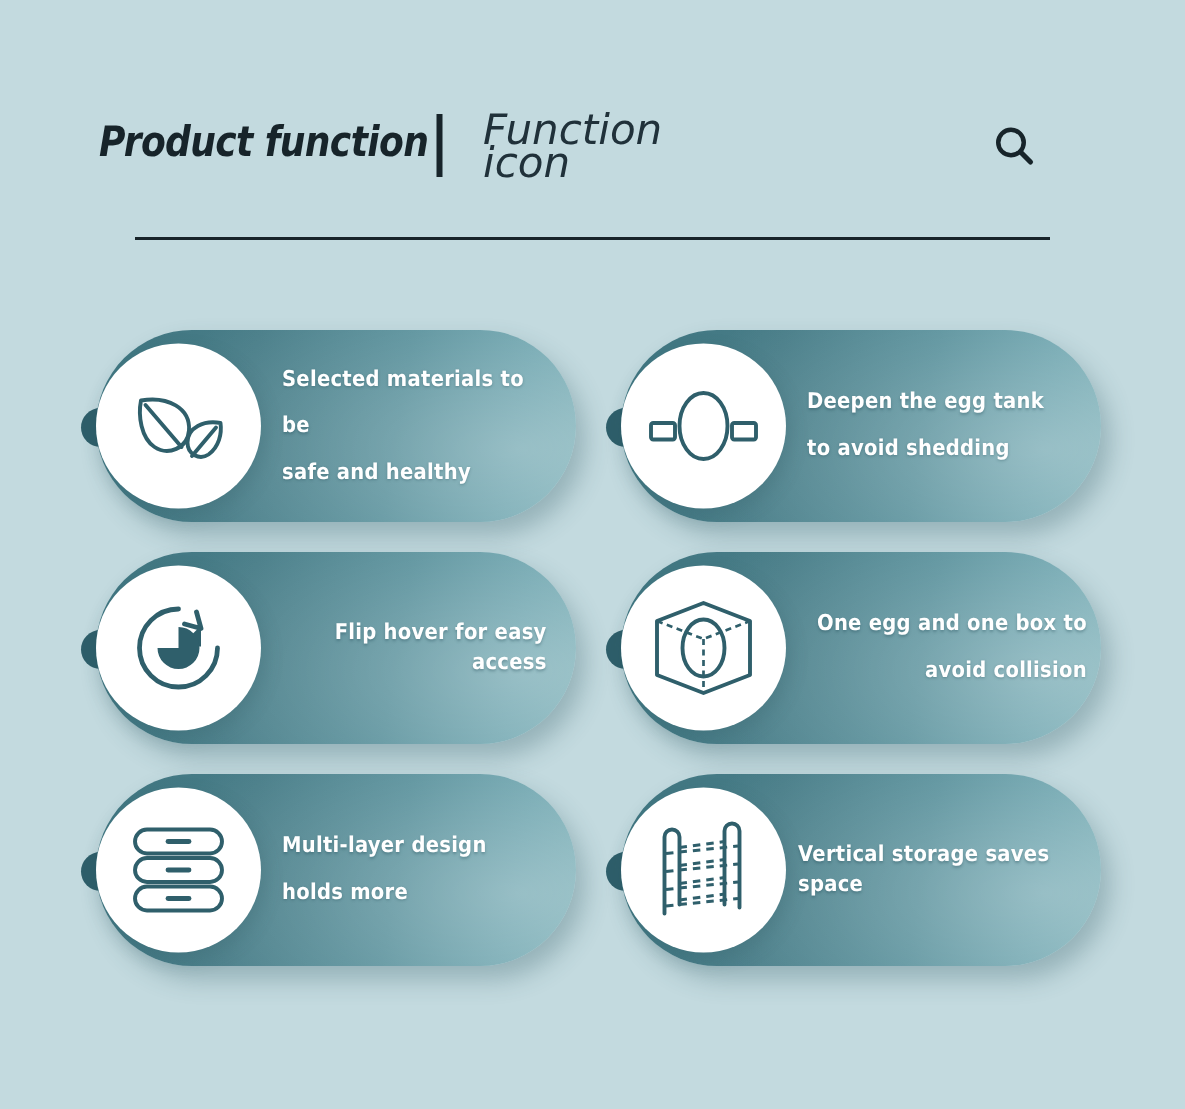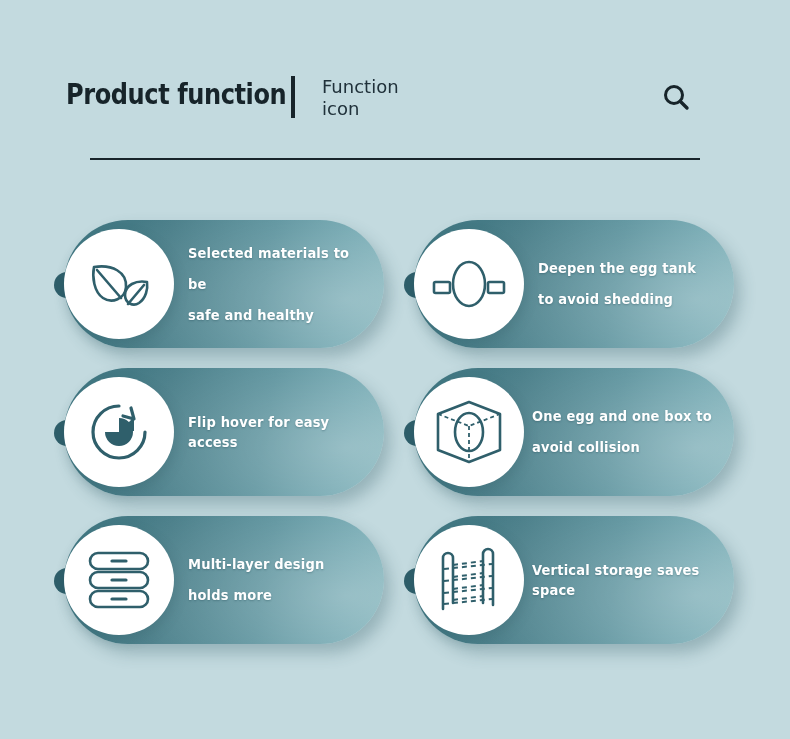--- a/index.html
+++ b/index.html
@@ -15,20 +15,21 @@
     position: relative;
   }
 
   
   .header {
     position: absolute;
     left: 0;
     top: 0;
     width: 716px;
     height: 170px;
+    font-style: italic;
   }
   .header-title {
     position: absolute;
     left: 66px;
     top: 78px;
     font-family: "DejaVu Sans", sans-serif;
     font-weight: bold;
     font-size: 28px;
     letter-spacing: -0.5px;
     color: #17242a;
@@ -43,21 +44,21 @@
     width: 4px;
     height: 42px;
     background: #17242a;
   }
   .header-subtitle {
     position: absolute;
     left: 322px;
     top: 76px;
     font-family: "DejaVu Sans", sans-serif;
     font-weight: normal;
-    font-size: 18px;
+    font-size: 28px;
     line-height: 22px;
     color: #20313a;
     width: 120px;
   }
   .search-icon-wrap {
     position: absolute;
     left: 660px;
     top: 82px;
     width: 34px;
     height: 34px;
@@ -80,21 +81,21 @@
     width: 790px;
   }
   .card {
     position: absolute;
     width: 330px;
     height: 128px;
   }
   .card.col0 { left: 54px; }
   .card.col1 { left: 404px; }
   .card.row0 { top: 34px; }
-  .card.row1 { top: 182px; }
+  .card.row1 { top: 182px; text-align: right; }
   .card.row2 { top: 330px; }
 
   
   .card-tab {
     position: absolute;
     left: 0px;
     top: 52px;
     width: 26px;
     height: 26px;
     border-radius: 50%;

